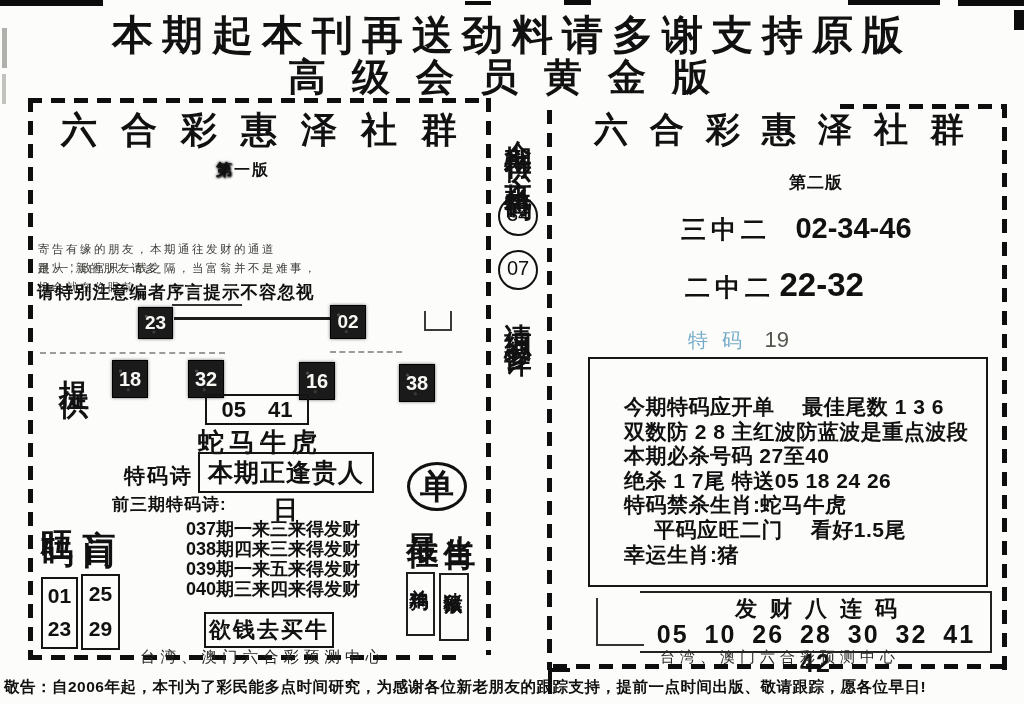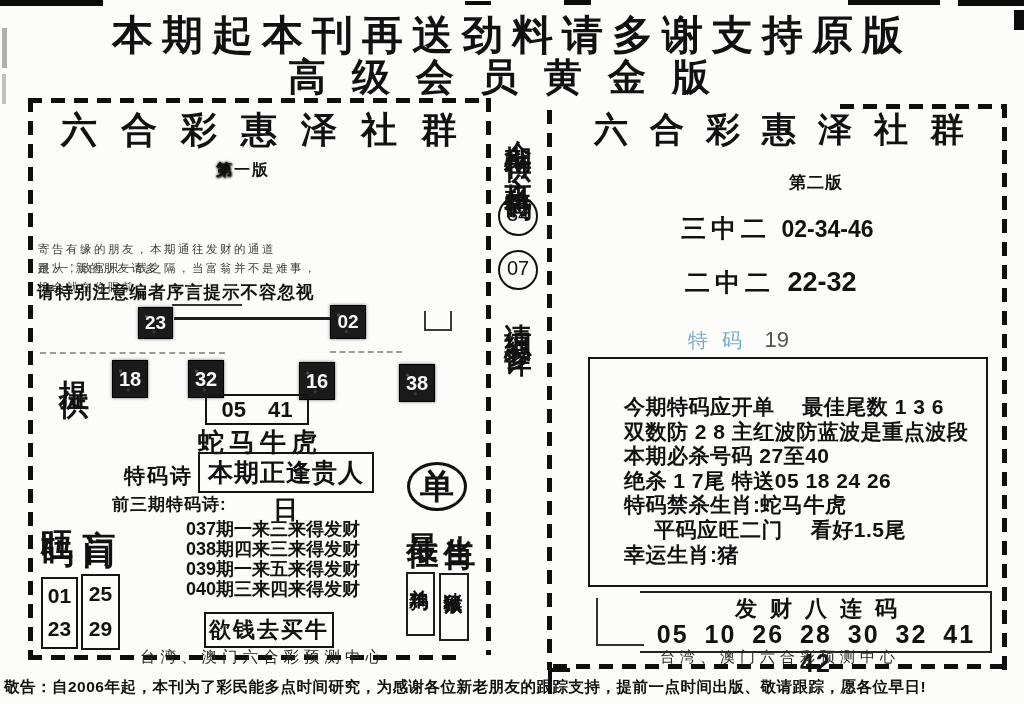--- a/index.html
+++ b/index.html
@@ -115,25 +115,25 @@
   <div class="h-dash" style="left:840px;top:104px;width:167px"></div>
   <div class="v-dash" style="left:547px;top:110px;height:560px"></div>
   <div class="v-dash" style="left:1002px;top:104px;height:566px"></div>
   <div class="h-dash" style="left:553px;top:664px;width:452px"></div>
 
   <div class="abs b center" style="left:553px;top:107px;width:452px;font-size:34px;letter-spacing:22px;text-indent:22px">六合彩惠泽社群</div>
   <div class="abs b" style="left:789px;top:171px;font-size:17px;letter-spacing:1px">第二版</div>
 
   <div class="abs" style="left:681px;top:212px">
     <span class="b" style="font-size:25px;letter-spacing:5px">三中二</span>
-    <span class="b" style="font-size:23px;margin-left:6px">02-34-46</span>
+    <span class="b" style="font-size:29px;margin-left:20px">02-34-46</span>
   </div>
   <div class="abs" style="left:685px;top:266px">
     <span class="b" style="font-size:25px;letter-spacing:5px">二中二</span>
-    <span class="b" style="font-size:27px;margin-left:8px">22-32</span>
+    <span class="b" style="font-size:33px;">22-32</span>
   </div>
 
   <div class="abs" style="left:688px;top:327px">
     <span style="font-size:20px;letter-spacing:14px;color:#0369a1;opacity:.55">特码</span>
     <span style="font-size:22px;color:#55554f;margin-left:4px">19</span>
   </div>
 
   <div class="abs" style="left:588px;top:357px;width:400px;height:230px;border:2px solid #161616;box-sizing:border-box;padding:36px 0 0 34px">
     <div class="tip-line">今期特码应开单　 最佳尾数 1 3 6</div>
     <div class="tip-line">双数防 2 8 主红波防蓝波是重点波段</div>

